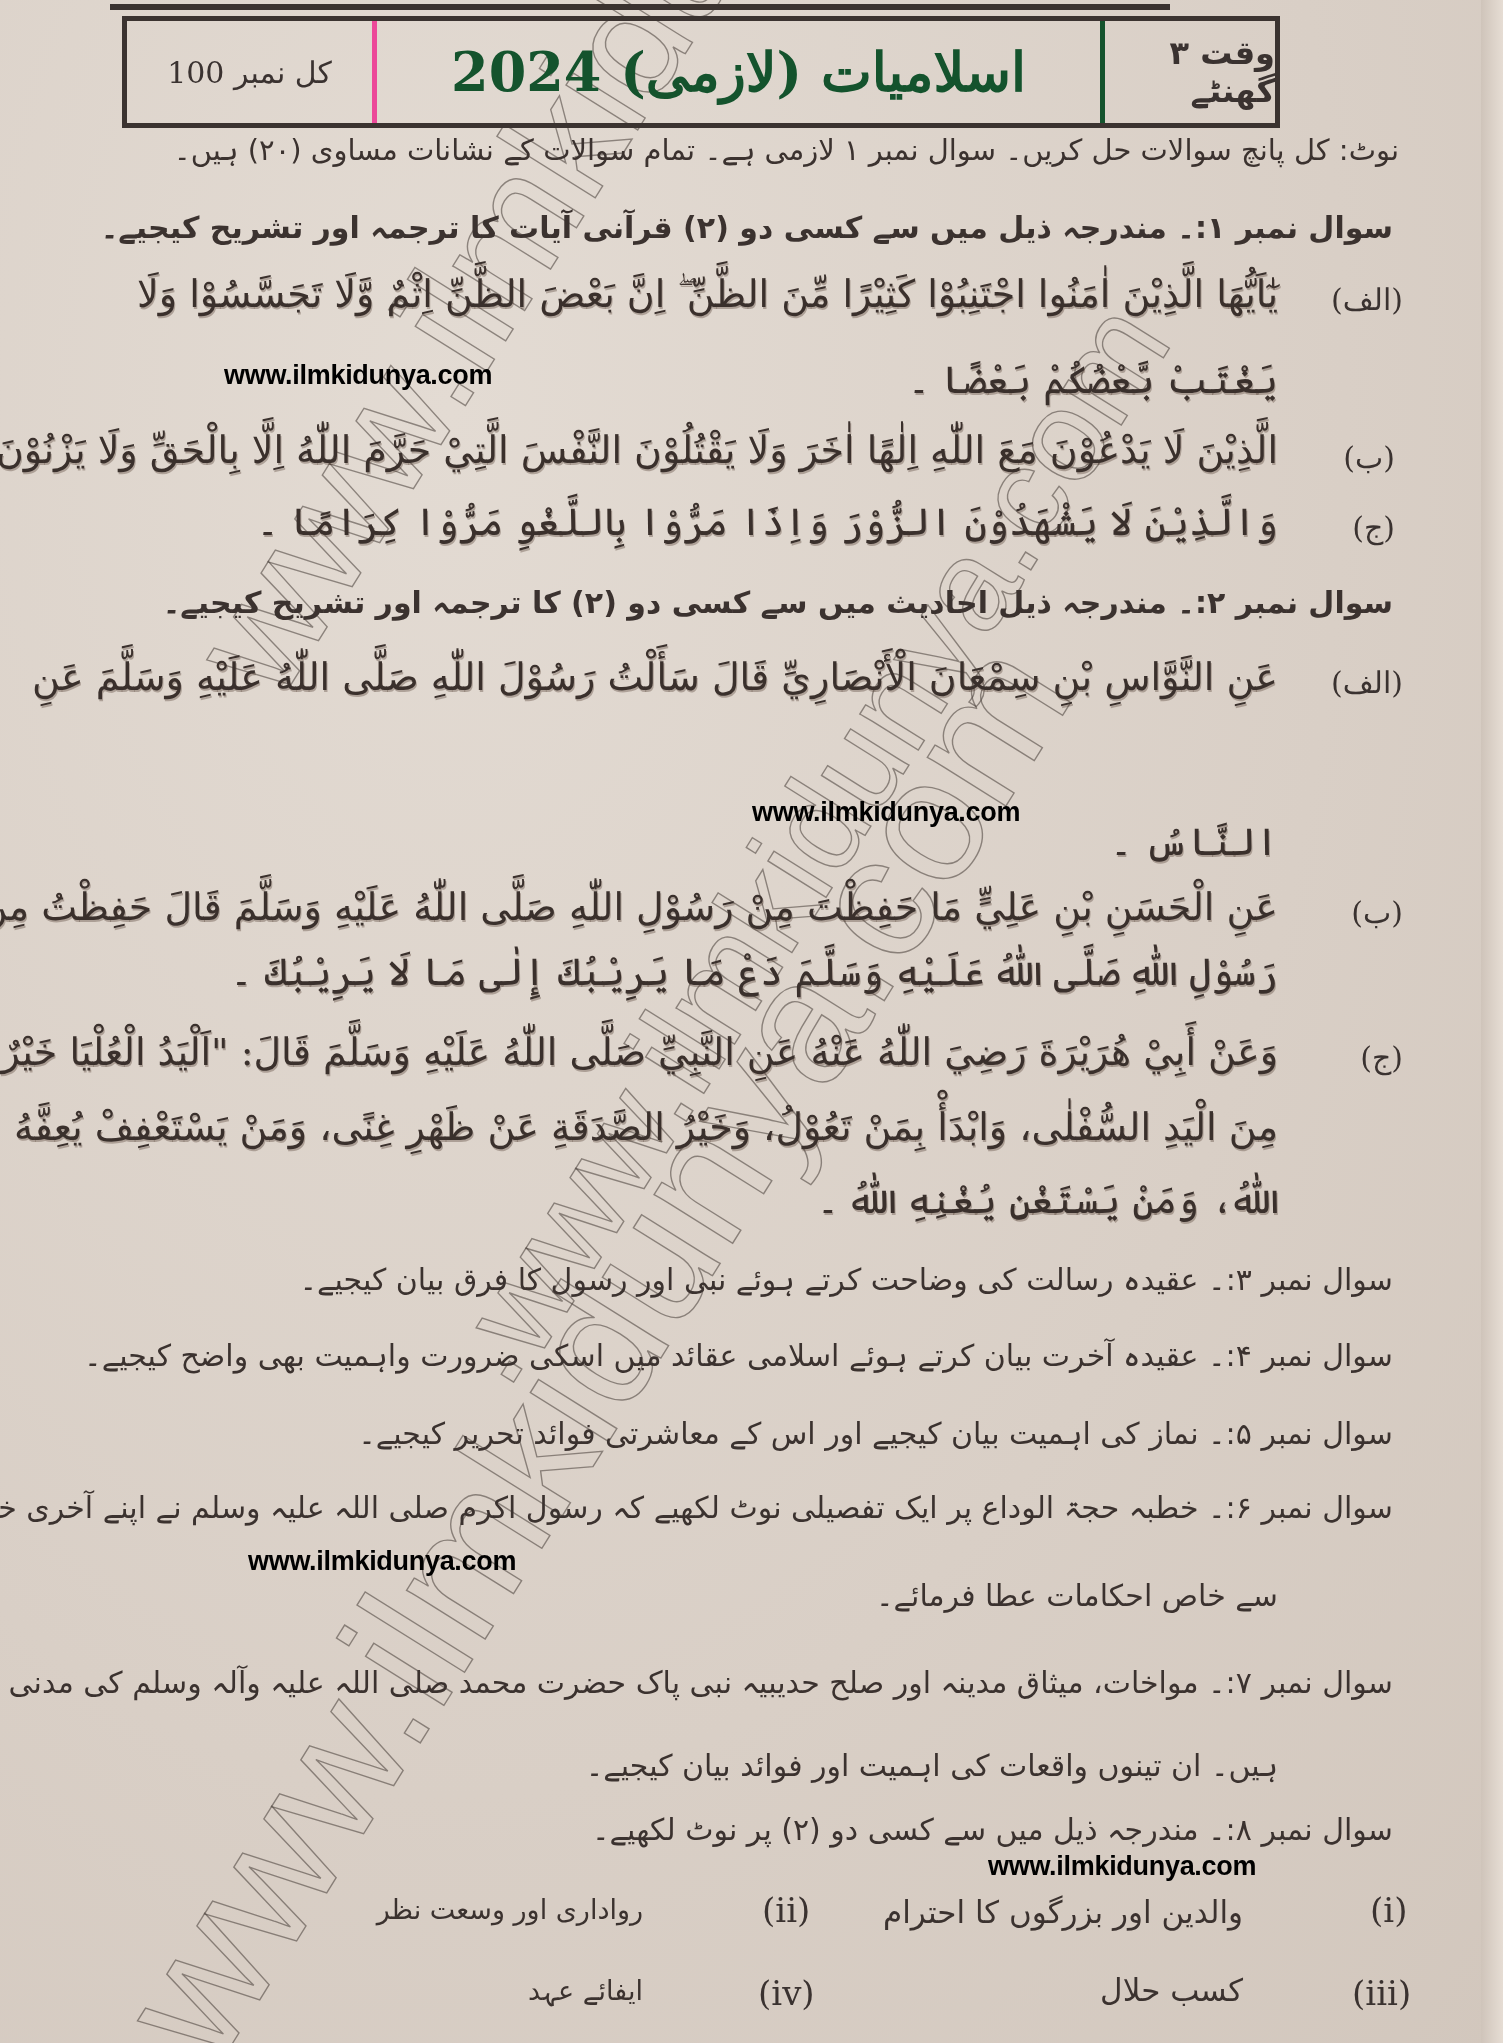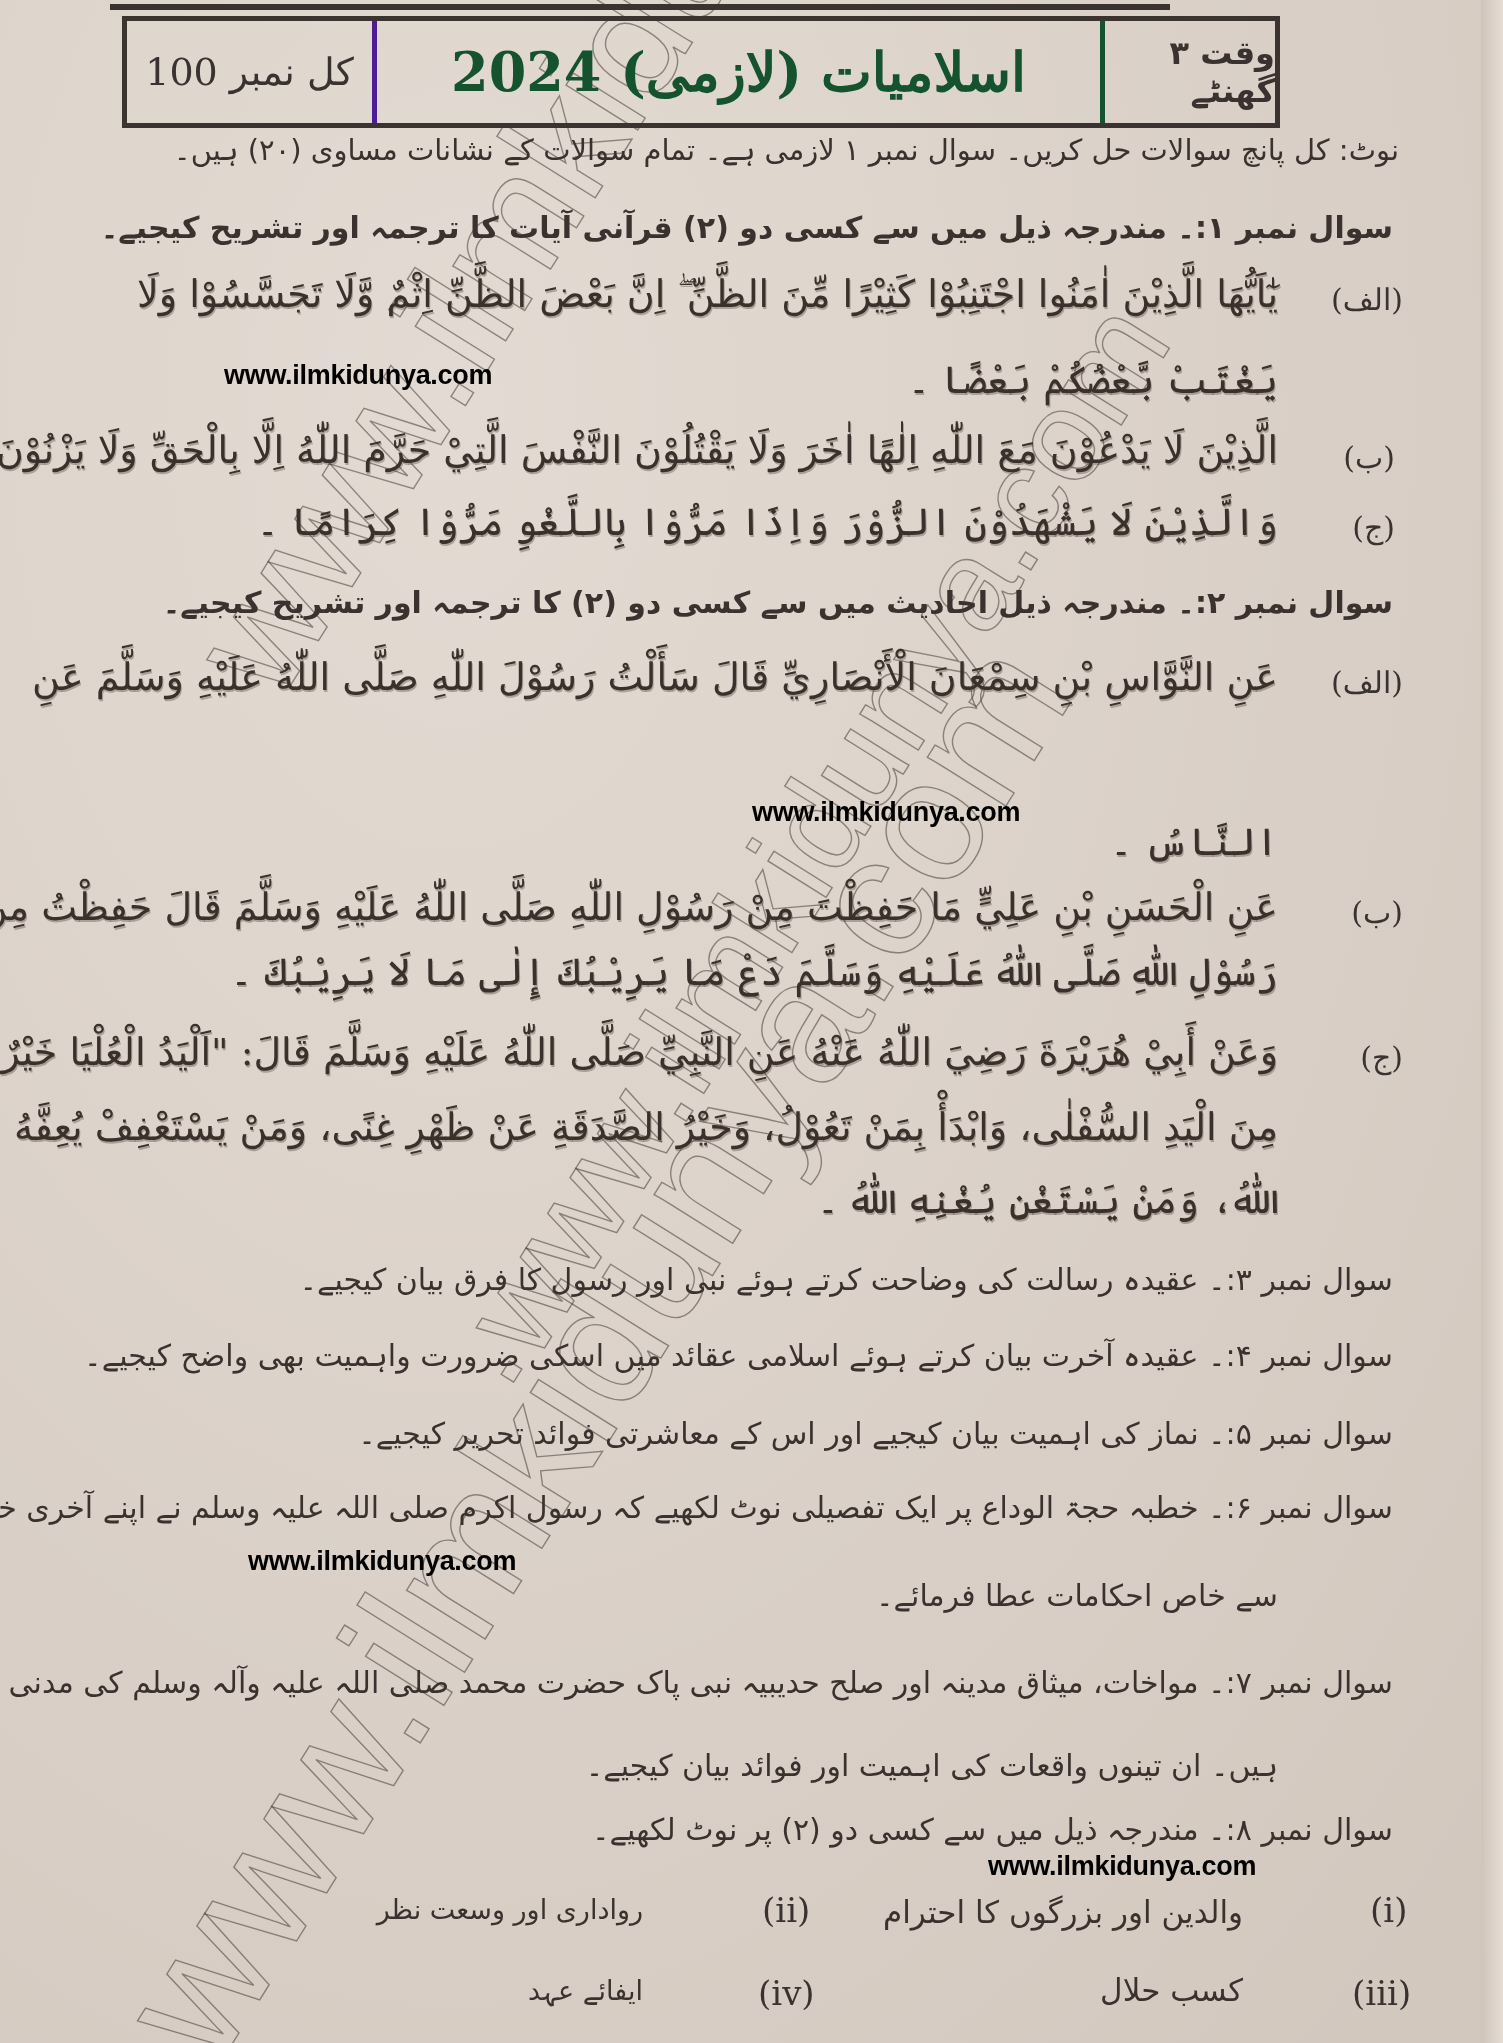--- a/index.html
+++ b/index.html
@@ -19,21 +19,21 @@
   
   .header-rule {
     position: absolute; left: 110px; top: 4px; width: 1060px; height: 0;
     border-top: 6px solid #3b3330;
   }
   .header-box {
     position: absolute; left: 122px; top: 16px; width: 1158px; height: 112px;
     border: 5px solid #3b3330; box-sizing: border-box; display: flex; direction: ltr;
   }
   .hb-cell { display: flex; align-items: center; justify-content: center; box-sizing: border-box; }
-  .hb-marks { width: 250px; border-right: 5px solid #4c1d95; font-size: 38px; font-family: "DejaVu Serif", serif; }
+  .hb-marks { width: 250px; border-right: 5px solid #ec4899; font-size: 30px; font-family: "DejaVu Serif", serif; }
   .hb-title { flex: 1; border-right: 5px solid #14532d; font-size: 54px; font-weight: bold; font-family: "DejaVu Serif", serif; color: #14532d; }
   .hb-time { width: 170px; font-size: 32px; font-weight: bold; }
   .rtl { direction: rtl; unicode-bidi: plaintext; }
 
   .line {
     position: absolute; direction: rtl; white-space: nowrap;
     font-size: 30px; color: #3b322f;
   }
   .urdu { font-family: "DejaVu Sans", sans-serif; }
   .arabic { font-family: "DejaVu Serif", serif; font-size: 38px; color: #3a302c; text-shadow: 1px 2px 0 rgba(80,60,50,.35); text-align: center; }

